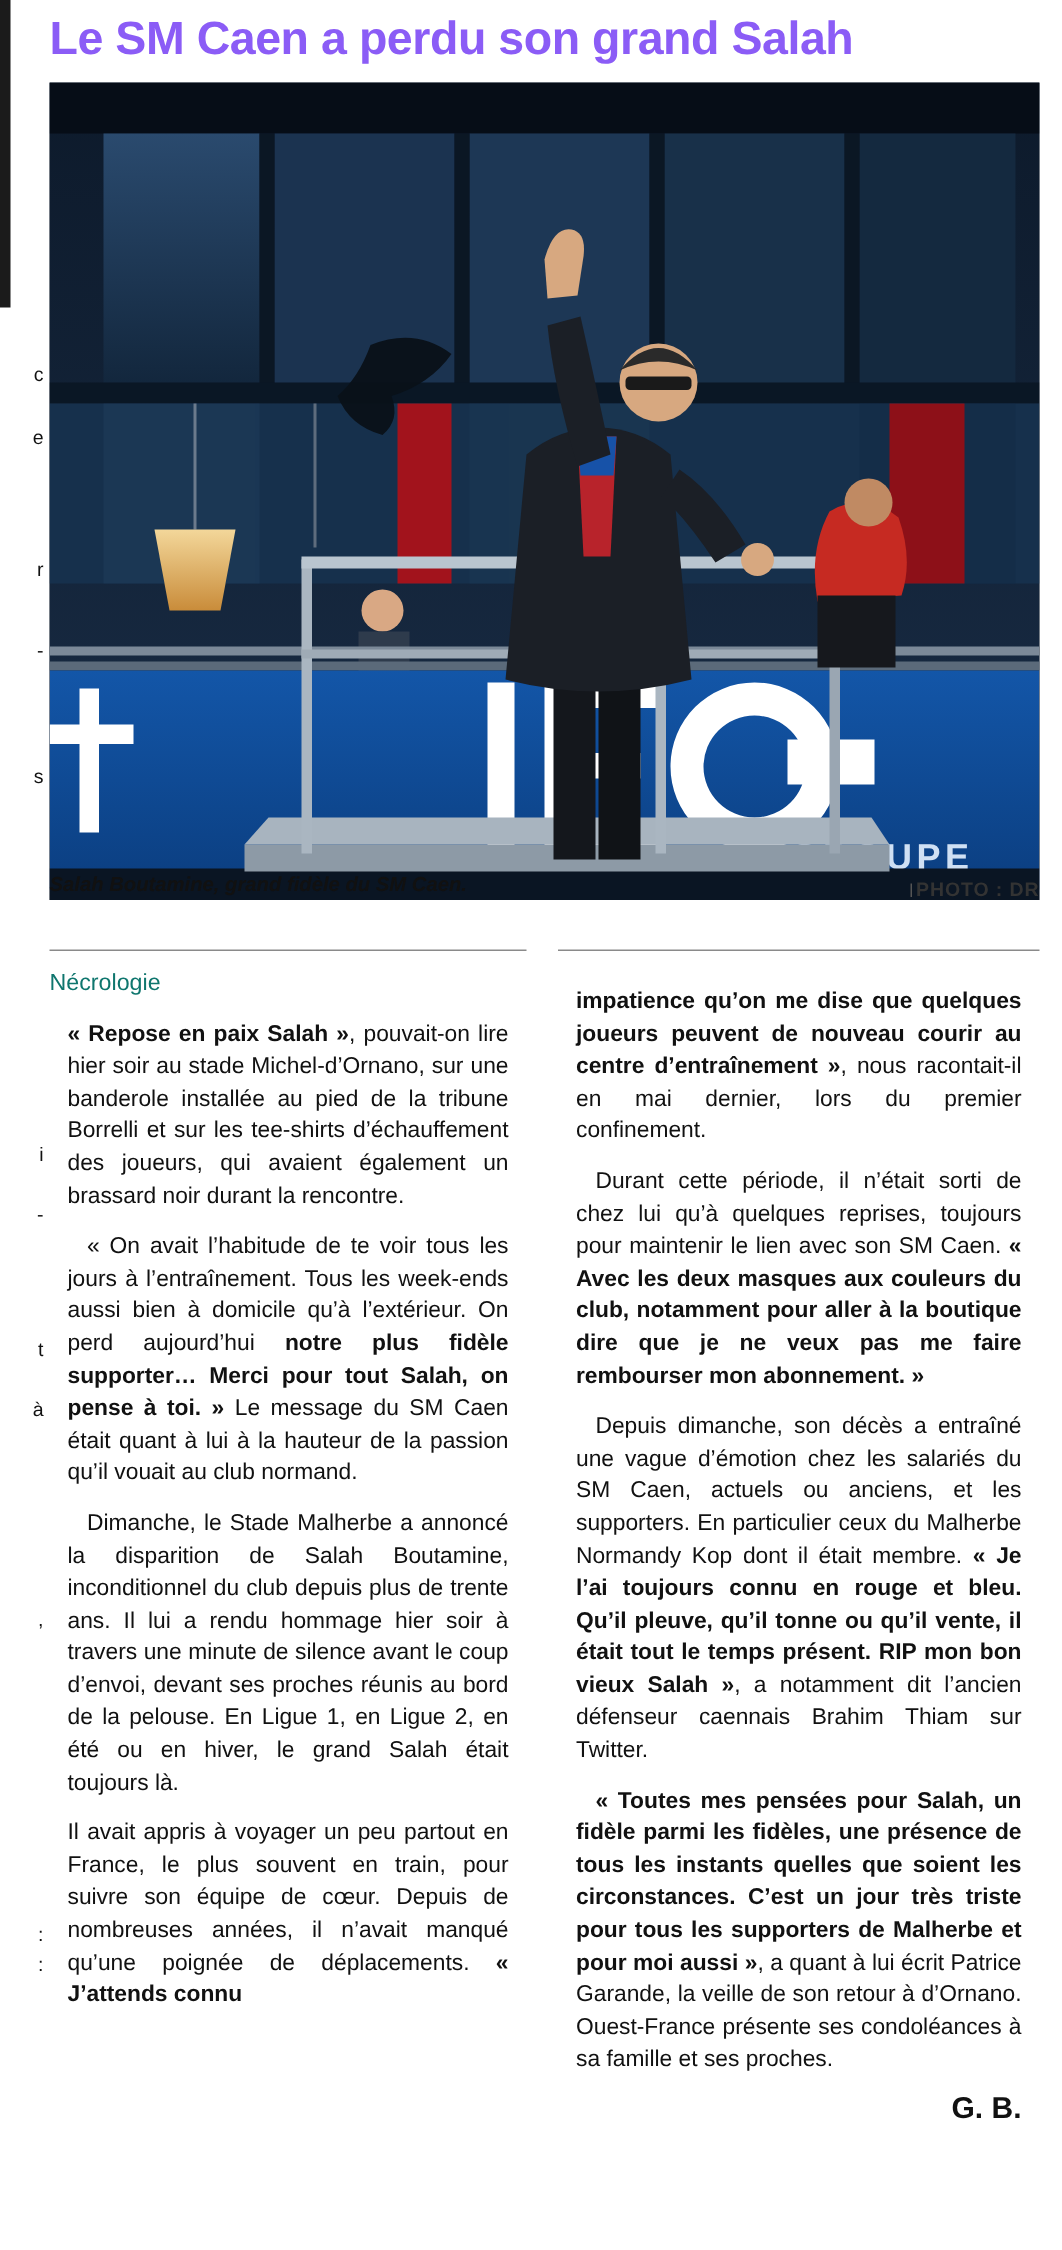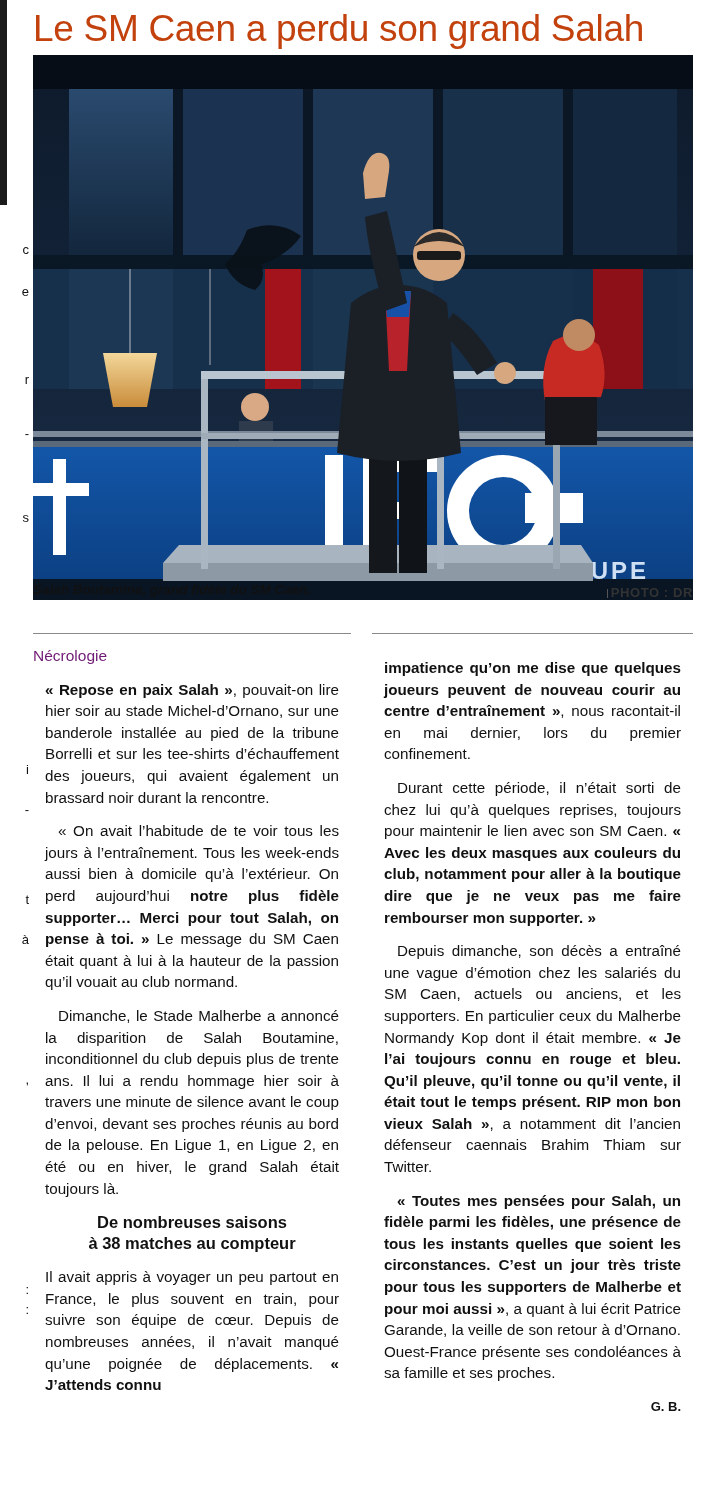--- a/index.html
+++ b/index.html
@@ -47,24 +47,24 @@
     line-height: 19.5px;
     color: #111;
     text-align: right;
     font-family: "Liberation Sans", sans-serif;
   }
   .headline {
     position: absolute;
     left: 33px;
     top: 8px;
     width: 660px;
-    font-size: 37px;
-    font-weight: normal;
+    font-size: 31px;
+    font-weight: bold;
     letter-spacing: -0.3px;
-    color: #c2410c;
+    color: #8b5cf6;
     font-family: "Liberation Sans", sans-serif;
   }
   .photo-wrap {
     position: absolute;
     left: 33px;
     top: 55px;
     width: 660px;
     height: 545px;
     overflow: hidden;
     background: #0a1626;
@@ -120,21 +120,21 @@
     text-align: justify;
     color: #111;
     -webkit-hyphens: auto;
     hyphens: auto;
   }
   .col-left  { left: 33px;  width: 318px; }
   .col-right { left: 372px; width: 321px; }
 
   .section-label {
     font-size: 15.5px;
-    color: #701a75;
+    color: #0f766e;
     margin: 0 0 9px 0;
     text-align: left;
   }
   p {
     margin: 12px;
     text-indent: 13px;
   }
   p.first { text-indent: 0; }
   .b { font-weight: bold; }
   .i { }
@@ -143,21 +143,21 @@
     font-weight: bold;
     text-align: center;
     line-height: 21px;
     margin: 13px 0 8px 0;
     text-indent: 0;
   }
   .signature {
     margin-top: 10px;
     text-align: right;
     font-weight: bold;
-    font-size: 13px;
+    font-size: 20px;
     text-indent: 0;
   }
 </style>
 </head>
 <body>
 
 <div class="page">
 
   <div class="gutter">
     <div class="gutter-bar"></div>
@@ -313,36 +313,32 @@
     <p class="first">
       <span class="b">« Repose en paix Salah »</span><span>, pouvait-on lire hier soir au stade Michel-d’Ornano, sur une banderole installée au pied de la tribune Borrelli et sur les tee-shirts d’échauffement des joueurs, qui avaient également un brassard noir durant la rencontre.</span>
     </p>
     <p>
       <span>« On avait l’habitude de te voir tous les jours à l’entraînement. Tous les week-ends aussi bien à domicile qu’à l’extérieur. On perd aujourd’hui </span><span class="b">notre plus fidèle supporter… Merci pour tout Salah, on pense à toi. »</span><span> Le message du SM Caen était quant à lui à la hauteur de la passion qu’il vouait au club normand.</span>
     </p>
     <p>
       <span>Dimanche, le Stade Malherbe a annoncé la disparition de Salah Boutamine, inconditionnel du club depuis plus de trente ans. Il lui a rendu hommage hier soir à travers une minute de silence avant le coup d’envoi, devant ses proches réunis au bord de la pelouse. En Ligue 1, en Ligue 2, en été ou en hiver, le grand Salah était toujours là.</span>
     </p>
 
-    <div class="subhead">
-      <span style="white-space:pre-line">De nombreuses saisons
-à 38 matches au compteur</span>
-    </div>
 
     <p class="first">
       <span>Il avait appris à voyager un peu partout en France, le plus souvent en train, pour suivre son équipe de cœur. Depuis de nombreuses années, il n’avait manqué qu’une poignée de déplacements. </span><span class="b">« J’attends connu</span>
     </p>
   </div>
 
   <div class="col col-right">
     <p class="first">
       <span class="b">impatience qu’on me dise que quelques joueurs peuvent de nouveau courir au centre d’entraînement »</span><span>, nous racontait-il en mai dernier, lors du premier confinement.</span>
     </p>
     <p>
-      <span>Durant cette période, il n’était sorti de chez lui qu’à quelques reprises, toujours pour maintenir le lien avec son SM Caen. </span><span class="b">« Avec les deux masques aux couleurs du club, notamment pour aller à la boutique dire que je ne veux pas me faire rembourser mon supporter. »</span>
+      <span>Durant cette période, il n’était sorti de chez lui qu’à quelques reprises, toujours pour maintenir le lien avec son SM Caen. </span><span class="b">« Avec les deux masques aux couleurs du club, notamment pour aller à la boutique dire que je ne veux pas me faire rembourser mon abonnement. »</span>
     </p>
     <p>
       <span>Depuis dimanche, son décès a entraîné une vague d’émotion chez les salariés du SM Caen, actuels ou anciens, et les supporters. En particulier ceux du Malherbe Normandy Kop dont il était membre. </span><span class="b">« Je l’ai toujours connu en rouge et bleu. Qu’il pleuve, qu’il tonne ou qu’il vente, il était tout le temps présent. RIP mon bon vieux Salah »</span><span>, a notamment dit l’ancien défenseur caennais Brahim Thiam sur Twitter.</span>
     </p>
     <p>
       <span class="b">« Toutes mes pensées pour Salah, un fidèle parmi les fidèles, une présence de tous les instants quelles que soient les circonstances. C’est un jour très triste pour tous les supporters de Malherbe et pour moi aussi »</span><span>, a quant à lui écrit Patrice Garande, la veille de son retour à d’Ornano. </span><span class="i">Ouest-France</span><span> présente ses condoléances à sa famille et ses proches.</span>
     </p>
     <p class="signature">G. B.</p>
   </div>
 

